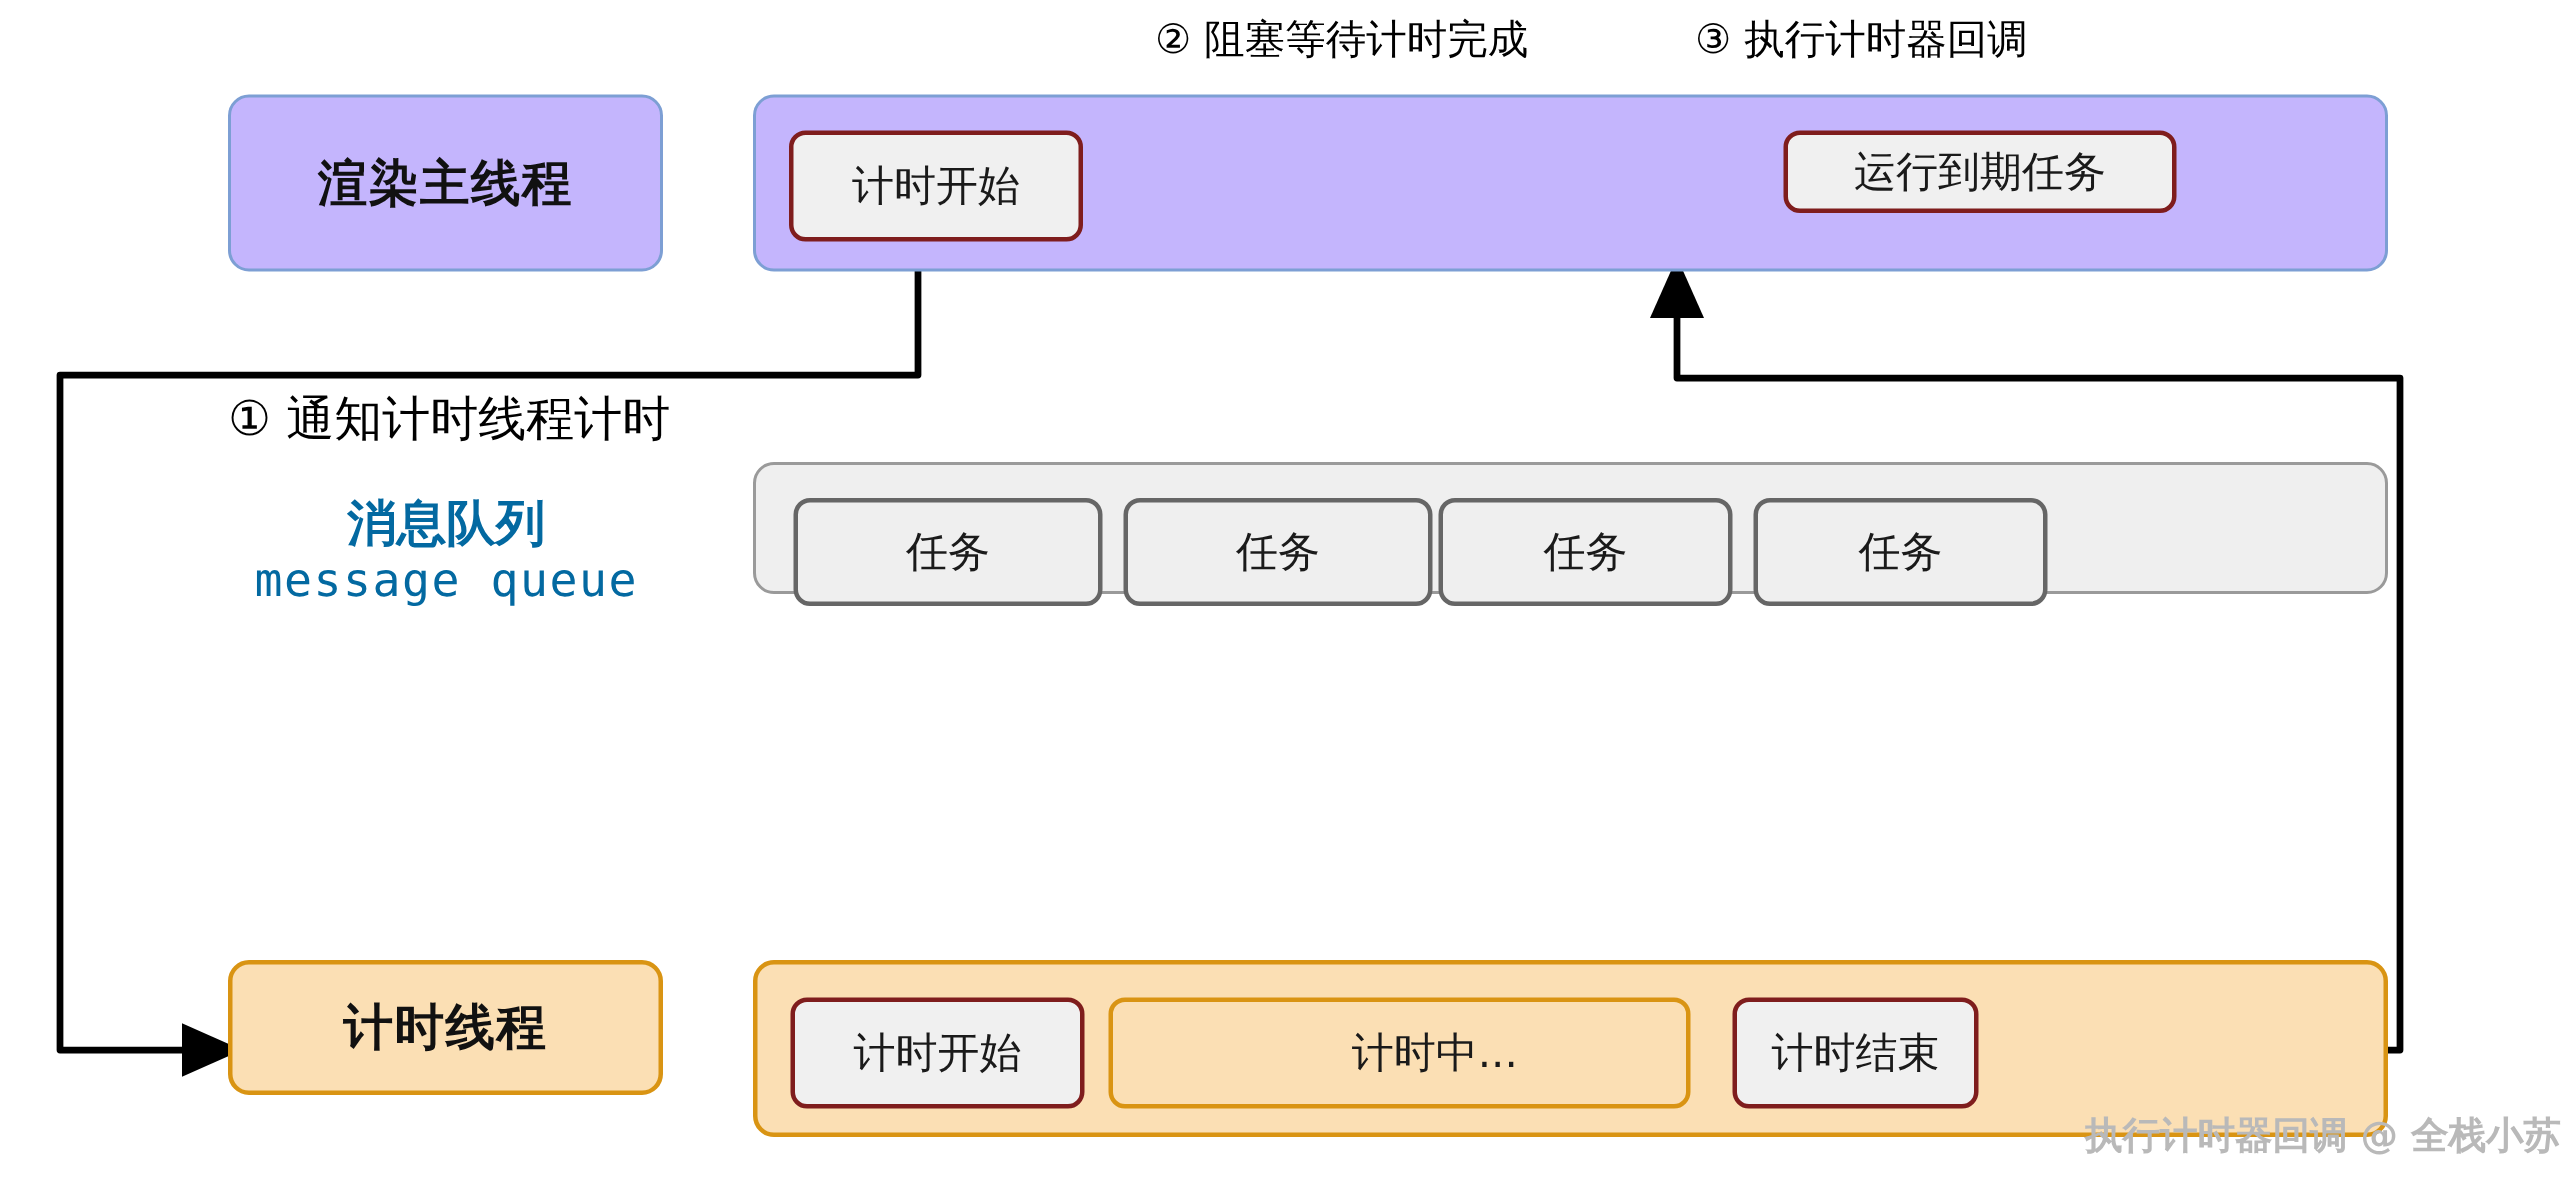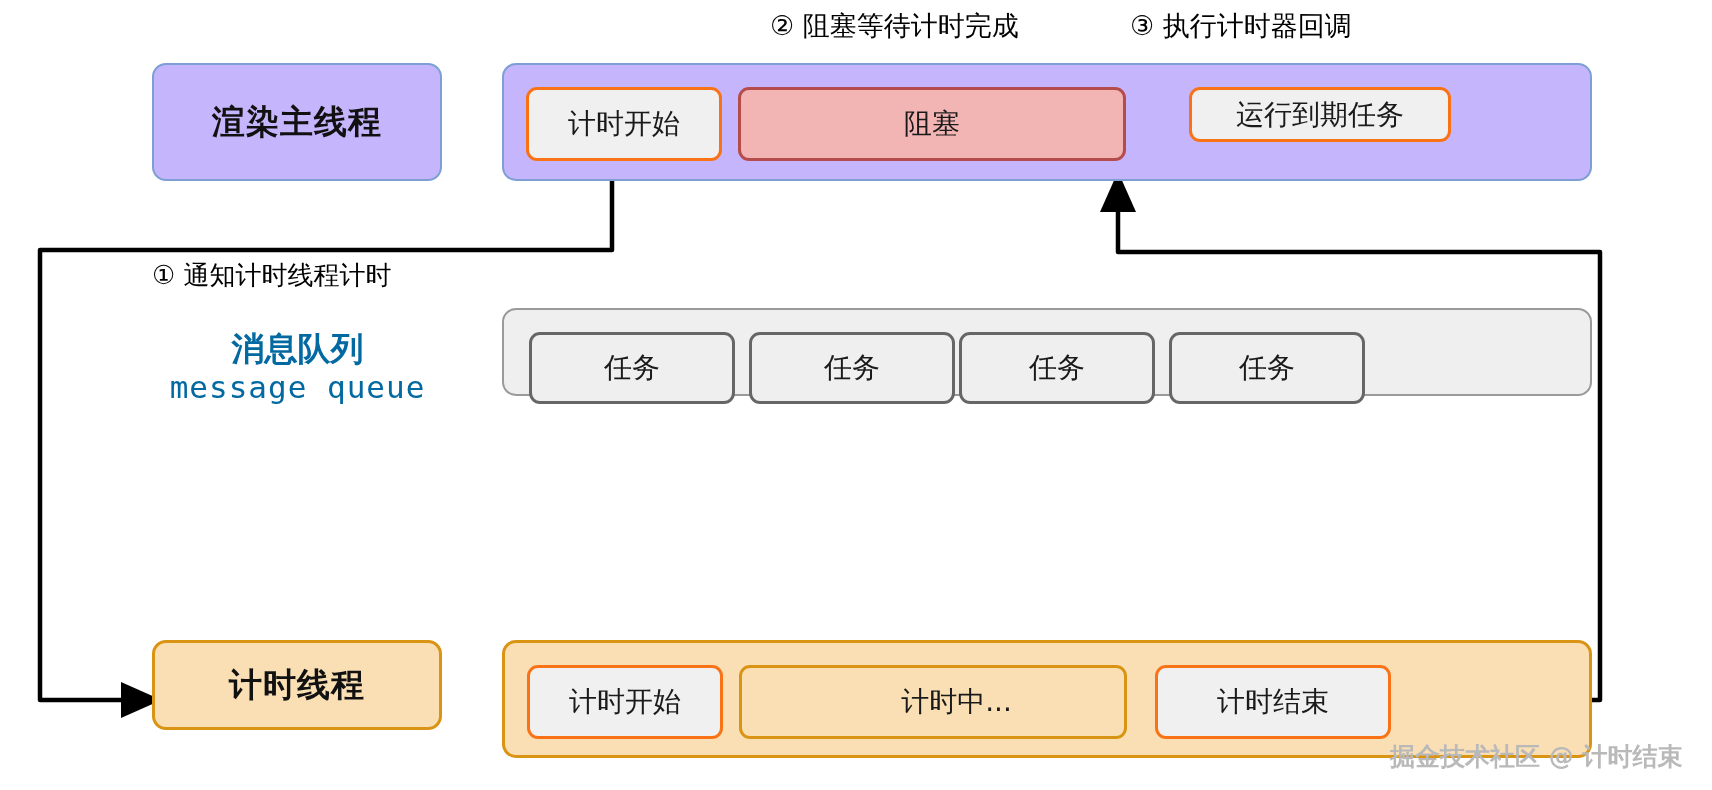--- a/index.html
+++ b/index.html
@@ -36,42 +36,42 @@
   }
 
   
   .chip{
     position:absolute;
     box-sizing:border-box;
     display:flex;align-items:center;justify-content:center;
     border-radius:11px;
     font-size:28px;color:#1a1a1a;
     background:#f0f0f0;
-    border:3px solid #f97316;
+    border:3px solid #7f1d1d;
     white-space:nowrap;
   }
   .chip-block{
     background:#f3b4b4;
     border:3px solid #b64b4b;
   }
   .chip-wait{
     background:#fbdfb4;
     border:3px solid #d99413;
     padding-left:47px;
   }
   .chip-task{
     background:#efefef;
     border:3px solid #666;
     font-size:28px;
   }
 
   
   .ann{
     position:absolute;
-    font-size:26px;color:#000;
+    font-size:32px;color:#000;
     white-space:nowrap;
   }
   .ann-big{font-size:27px;}
 
   .qlabel{
     position:absolute;
     text-align:center;
     color:#0369a1;
     line-height:1.18;
   }
@@ -108,21 +108,20 @@
   <div class="ann ann-big" style="left:1130px;top:8px;">③ 执行计时器回调</div>
   <div class="ann ann-big" style="left:770px;top:8px;">② 阻塞等待计时完成</div>
   <div class="ann" style="left:152px;top:258px;">① 通知计时线程计时</div>
 
   <div class="lane lane-main lane-label" style="left:152px;top:63px;width:290px;height:118px;">
     <span>渲染主线程</span>
   </div>
 
   <div class="lane lane-main" style="left:502px;top:63px;width:1090px;height:118px;">
     <div class="chip" style="left:22px;top:22px;width:196px;height:74px;">计时开始</div>
-    <div class="chip chip-block" style="left:234px;top:22px;width:388px;height:74px;">阻塞</div>
     <div class="chip" style="left:650px;top:22px;width:262px;height:55px;margin-left:35px;">运行到期任务</div>
   </div>
 
   <div class="qlabel" style="left:120px;top:330px;width:355px;">
     <span class="cn">消息队列</span>
     <span class="en">message queue</span>
   </div>
 
   <div class="lane lane-queue" style="left:502px;top:308px;width:1090px;height:88px;">
     <div class="chip chip-task" style="left:25px;top:22px;width:206px;height:72px;">任务</div>
@@ -131,18 +130,18 @@
     <div class="chip chip-task" style="left:665px;top:22px;width:196px;height:72px;">任务</div>
   </div>
 
   <div class="lane lane-timer lane-label" style="left:152px;top:640px;width:290px;height:90px;">
     <span>计时线程</span>
   </div>
 
   <div class="lane lane-timer" style="left:502px;top:640px;width:1090px;height:118px;">
     <div class="chip" style="left:22px;top:22px;width:196px;height:74px;">计时开始</div>
     <div class="chip chip-wait" style="left:234px;top:22px;width:388px;height:74px;">计时中...</div>
-    <div class="chip" style="left:650px;top:22px;width:236px;height:74px;">计时结束</div>
+    <div class="chip" style="left:650px;top:22px;width:164px;height:74px;">计时结束</div>
   </div>
 
-  <div class="watermark" style="left:1390px;top:740px;">掘金技术社区 @ 计时结束</div>
+  <div class="watermark" style="left:1390px;top:740px;">执行计时器回调 @ 全栈小苏</div>
 
 </div>
 
 </body></html>

